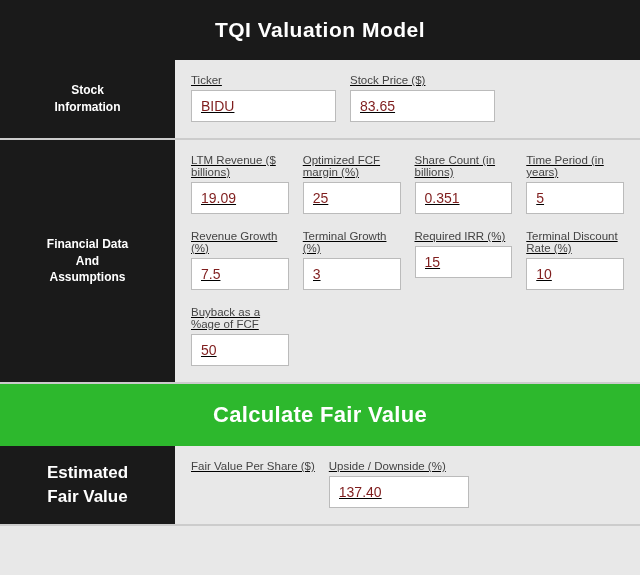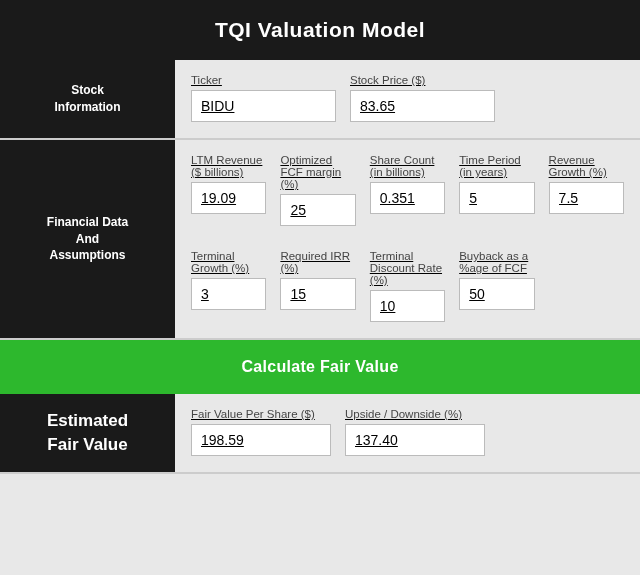--- a/index.html
+++ b/index.html
@@ -62,35 +62,35 @@
       font-size: 11.5px;
       color: #444;
       font-weight: normal;
     }
 
     .field-input {
       border: 1px solid #bbb;
       background: #fff;
       padding: 7px 9px;
       font-size: 14px;
-      color: #000000;
+      color: #7f1d1d;
       outline: none;
       width: 140px;
     }
 
     
     .stock-section .field-input {
       width: 145px;
     }
 
     
     .financial-section .section-content {
       display: grid;
-      grid-template-columns: repeat(5, 1fr);
-      gap: 24px 14px;
+      grid-template-columns: repeat(4, 1fr);
+      gap: 16px 14px;
     }
 
     .financial-section .field-group {
       width: 100%;
     }
 
     .financial-section .field-input {
       width: 100%;
     }
 
@@ -98,21 +98,21 @@
     .calculate-row {
       background: #2db82d;
       padding: 18px 10px;
       text-align: center;
     }
 
     .calculate-btn {
       background: #2db82d;
       border: none;
       color: #fff;
-      font-size: 16px;
+      font-size: 22px;
       font-weight: bold;
       cursor: pointer;
       letter-spacing: 0.3px;
       width: 100%;
     }
 
     
     .result-section .section-label {
       font-size: 17px;
     }
@@ -204,21 +204,20 @@
 <div class="calculate-row">
   <button class="calculate-btn">Calculate Fair Value</button>
 </div>
 
 <div class="section-row result-section">
   <div class="section-label">Estimated<br>Fair Value</div>
   <div class="section-content">
 
     <div class="field-group">
       <span class="field-label">Fair Value Per Share ($)</span>
-      <input class="field-input" type="text" value="198.59" style="">
     </div>
 
 
     <div class="field-group">
       <span class="field-label">Upside / Downside (%)</span>
       <input class="field-input" type="text" value="137.40" style="">
     </div>
   </div>
 </div>
 

